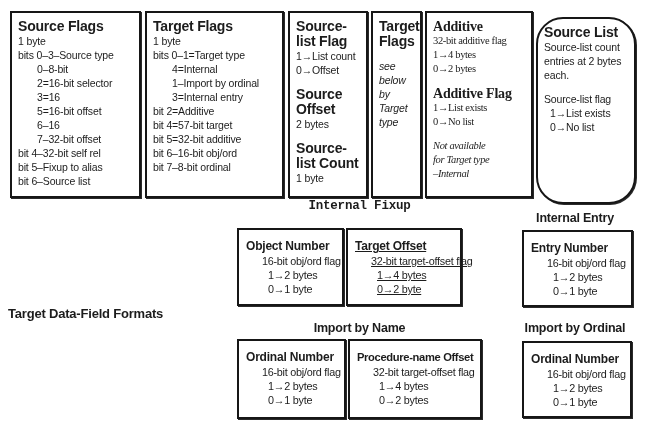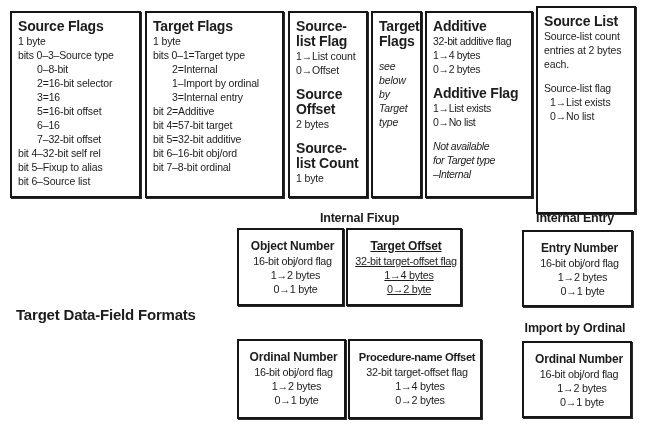--- a/index.html
+++ b/index.html
@@ -18,51 +18,51 @@
   .ind  { padding-left:19px; }
   .ind-s{ padding-left:6px; }
   .gap  { height:10px; }
   .note { font-style:italic; }
 
   
   .b-sf  { left:10px;  top:11px; width:131px; height:187px; }
   .b-tf  { left:145px; top:11px; width:139px; height:187px; }
   .b-slf { left:288px; top:11px; width:80px;  height:187px; }
   .b-td  { left:371px; top:11px; width:51px;  height:187px; }
-  .b-add { left:425px; top:11px; width:108px; height:187px; }
-  .b-sl  { left:536px; top:6px; width:100px; height:208px; }
+  .b-add { left:425px; top:11px; width:108px; height:187px;font-family:Liberation Serif, serif; }
+  .b-sl  { left:536px; top:17px; width:100px; height:187px;border-radius:27px; }
   .b-add .ln { letter-spacing:-0.35px; }
 
   
   .grp-hdr {
     position:absolute; font-weight:bold; font-size:12.5px; line-height:15px;
     letter-spacing:-0.2px; text-align:center;
   }
-  .h-if  { left:237px; top:211px; width:245px; }
+  .h-if  { left:237px; top:199px; width:245px;font-family:Liberation Mono, monospace; }
   .h-ie  { left:516px; top:211px; width:118px; }
   .h-ibn { left:237px; top:321px; width:245px; }
   .h-ibo { left:516px; top:321px; width:118px; }
 
   
   .fbox { position:absolute; box-sizing:border-box; background:#fff;
-          border:2px solid #161616; padding:8px 3px 4px 7px; box-shadow:1px 1px 0 #2a2a2a;text-align:center; }
+          border:2px solid #161616; padding:8px 3px 4px 7px; box-shadow:1px 1px 0 #2a2a2a; }
   .ft   { font-weight:bold; font-size:12px; line-height:16px; letter-spacing:-0.2px; white-space:nowrap; }
   .ft.tight { font-size:11.2px; letter-spacing:-0.35px; }
-  .fl   { font-size:10.8px; line-height:14px; letter-spacing:-0.25px; white-space:nowrap; }
+  .fl   { font-size:10.8px; line-height:14px; letter-spacing:-0.25px; white-space:nowrap;margin-left:16px; }
 
   .f-obj { left:237px; top:228px; width:107px; height:78px; }
   .f-toff{ left:346px; top:228px; width:116px; height:78px;text-decoration:underline; }
   .f-ent { left:522px; top:230px; width:111px; height:77px; }
   .f-ordn{ left:237px; top:339px; width:109px; height:80px; }
   .f-proc{ left:348px; top:339px; width:134px; height:80px; }
   .f-ordo{ left:522px; top:341px; width:110px; height:77px; }
 
   .section-label {
     position:absolute; left:8px; top:306px;
-    font-weight:bold; font-size:15px; letter-spacing:-0.2px;margin-left:8px;
+    font-weight:bold; font-size:13px; letter-spacing:-0.2px;
   }
 </style>
 </head>
 <body>
 
 <div class="canvas">
 
   <div class="box b-sf">
     <div class="bt">Source Flags</div>
     <div class="ln">1 byte</div>
@@ -75,21 +75,21 @@
     <div class="ln ind">7–32-bit offset</div>
     <div class="ln">bit 4–32-bit self rel</div>
     <div class="ln">bit 5–Fixup to alias</div>
     <div class="ln">bit 6–Source list</div>
   </div>
 
   <div class="box b-tf">
     <div class="bt">Target Flags</div>
     <div class="ln">1 byte</div>
     <div class="ln">bits 0–1=Target type</div>
-    <div class="ln ind">2=Internal</div>
+    <div class="ln ind">4=Internal</div>
     <div class="ln ind">1–Import by ordinal</div>
     <div class="ln ind">3=Internal entry</div>
     <div class="ln">bit 2=Additive</div>
     <div class="ln">bit 4=57-bit target</div>
     <div class="ln">bit 5=32-bit additive</div>
     <div class="ln">bit 6–16-bit obj/ord</div>
     <div class="ln">bit 7–8-bit ordinal</div>
   </div>
 
   <div class="box b-slf">
@@ -154,20 +154,21 @@
 
   <div class="fbox f-ent">
     <div class="ft">Entry Number</div>
     <div class="fl">16-bit obj/ord flag</div>
     <div class="fl ind-s">1→2 bytes</div>
     <div class="fl ind-s">0→1 byte</div>
   </div>
 
   <div class="section-label">Target Data-Field Formats</div>
 
+  <div class="grp-hdr h-ibn">Import by Name</div>
 
   <div class="fbox f-ordn">
     <div class="ft">Ordinal Number</div>
     <div class="fl">16-bit obj/ord flag</div>
     <div class="fl ind-s">1→2 bytes</div>
     <div class="fl ind-s">0→1 byte</div>
   </div>
 
   <div class="fbox f-proc">
     <div class="ft tight">Procedure-name Offset</div>

